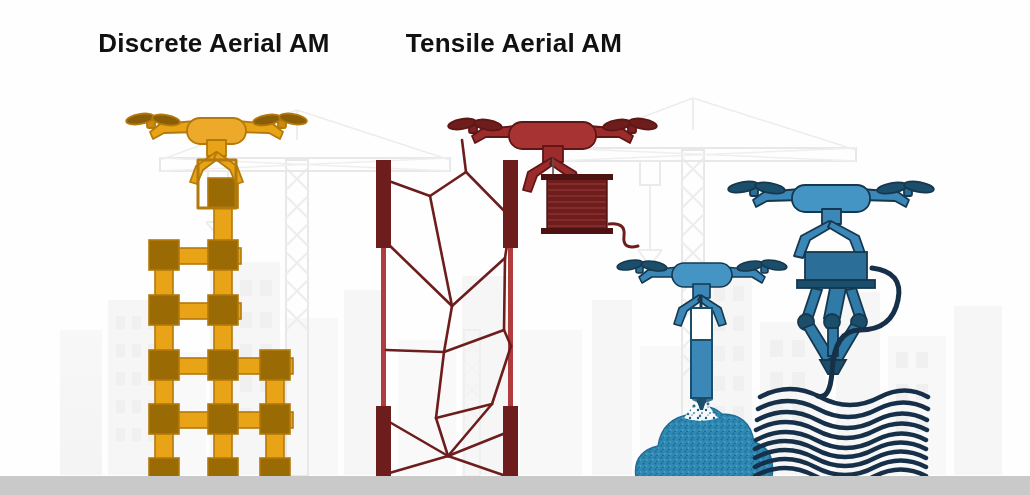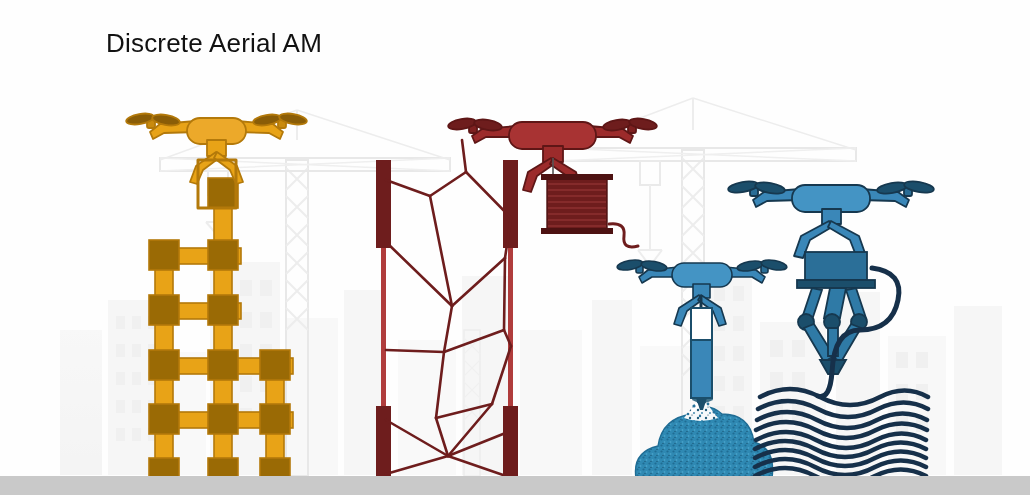--- a/index.html
+++ b/index.html
@@ -9,33 +9,35 @@
     font-family:"Liberation Sans", sans-serif;
     overflow:hidden;position:relative;
   }
   #figure{position:absolute;left:0;top:0;width:1030px;height:495px;}
   .title-row{position:absolute;left:0;top:0;width:1030px;height:72px;}
   .panel-title{
     position:absolute;top:28px;
     font-size:26px;color:#111;
     white-space:nowrap;letter-spacing:.2px;
     transform:translateX(-50%);
+    font-weight:bold;
   }
   #t0{left:214px;}
   #t1{left:514px;}
   #t2{left:820px;}
   svg{display:block;position:absolute;left:0;top:0;}
 </style>
 </head>
 <body>
 
 <div id="figure">
 
   <div class="title-row">
     <div class="panel-title" id="t0">Discrete Aerial AM</div>
+    <div class="panel-title" id="t1">Tensile Aerial AM</div>
   </div>
 
   <svg width="1030" height="495" viewBox="0 0 1030 495">
     <defs>
       <linearGradient id="bldgFade" x1="0" y1="0" x2="0" y2="1">
         <stop offset="0%" stop-color="#f4f4f4"></stop>
         <stop offset="100%" stop-color="#ececec"></stop>
       </linearGradient>
       <pattern id="mottle" width="6" height="6" patternUnits="userSpaceOnUse">
         <rect width="6" height="6" fill="#2f89b3"></rect>

